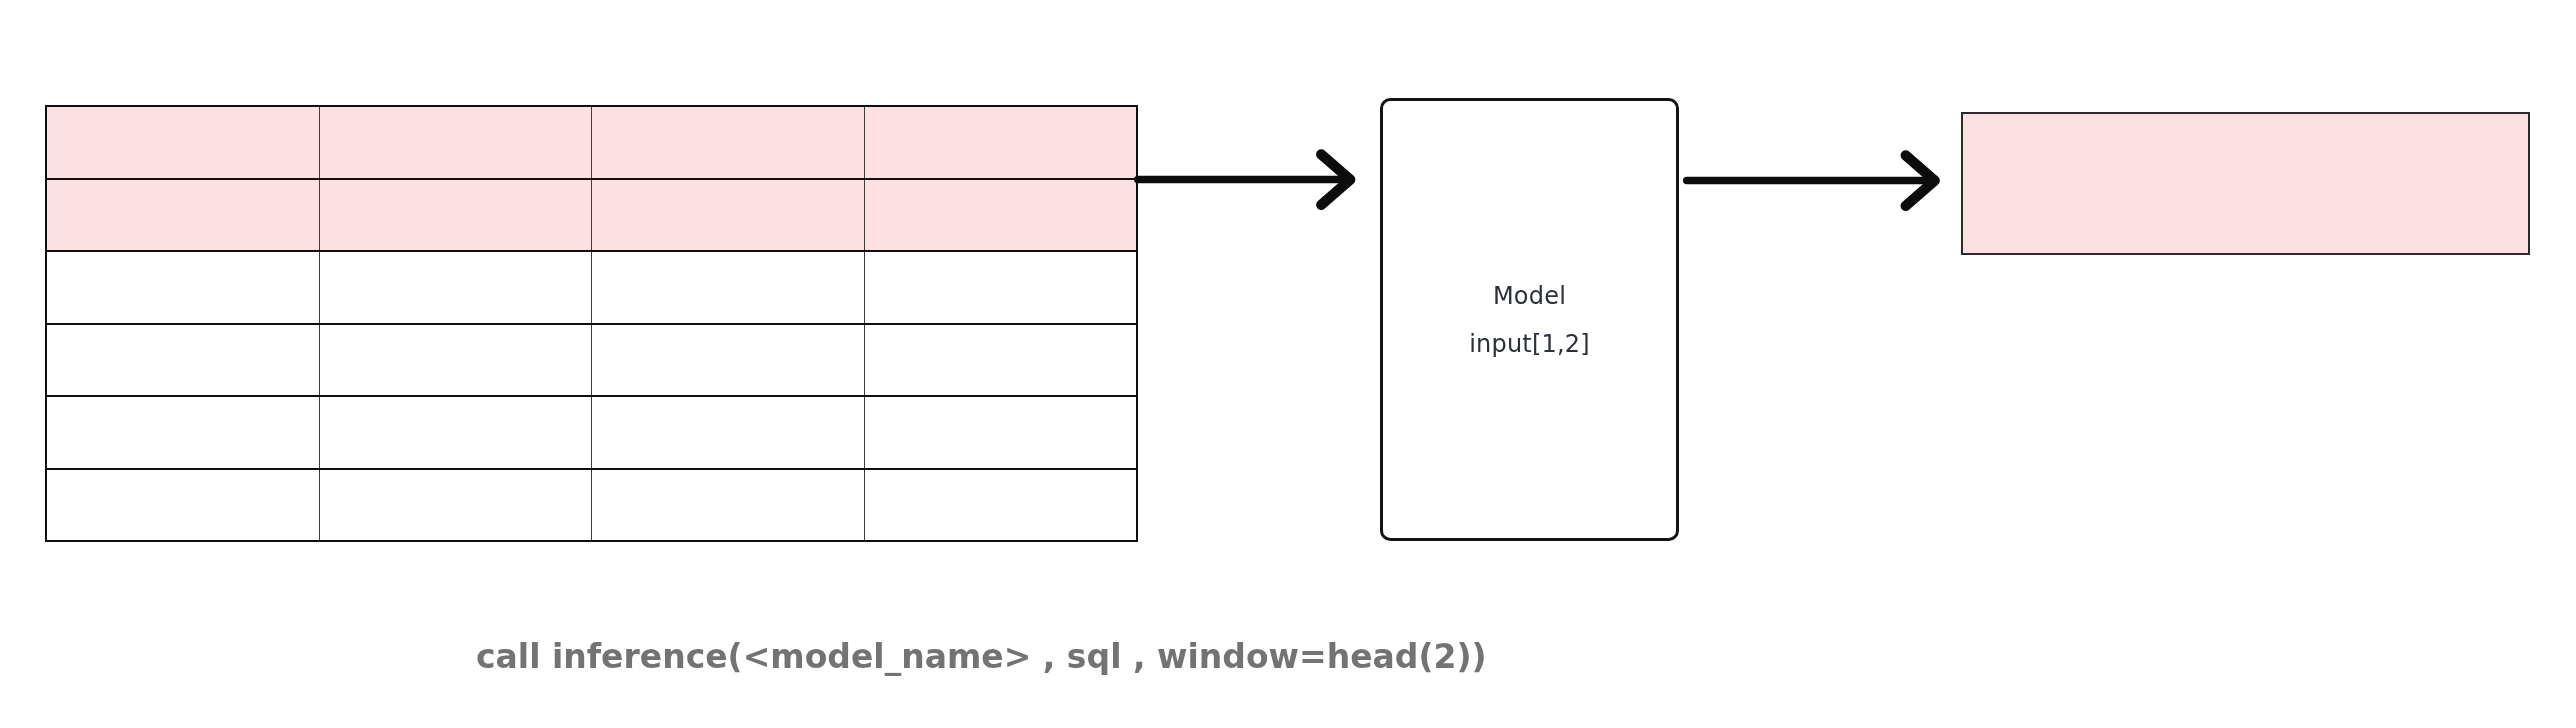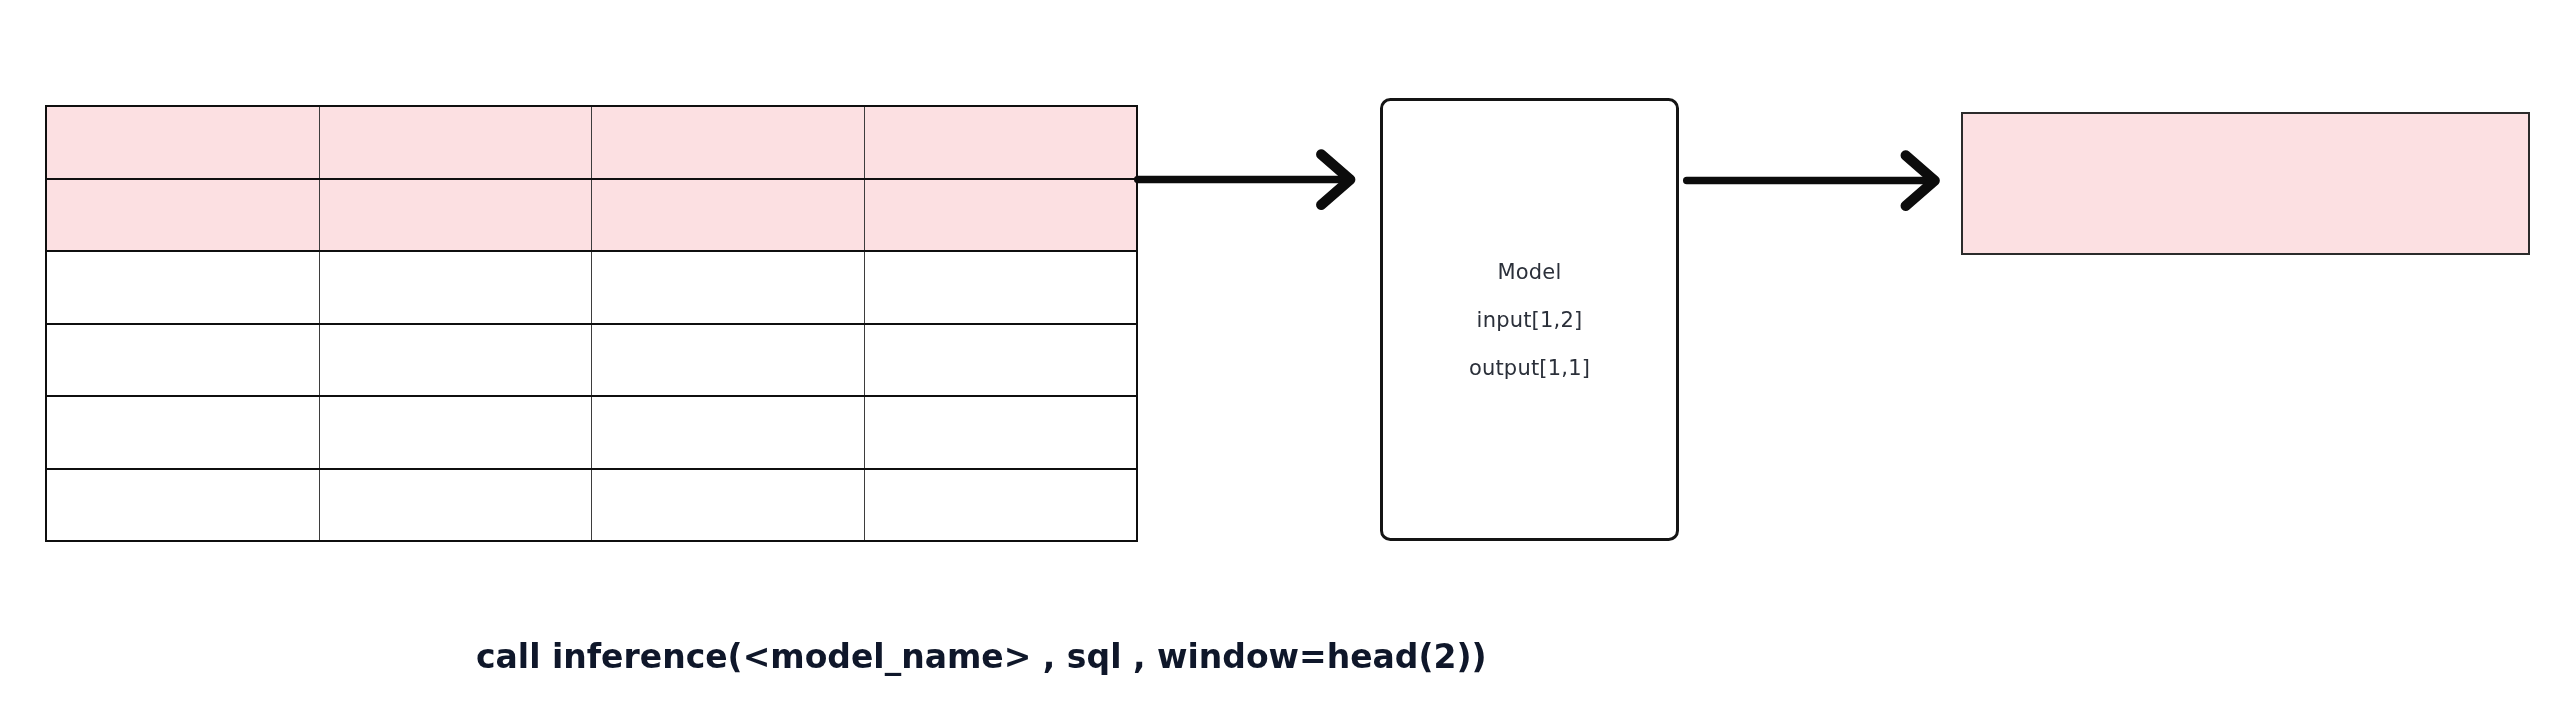--- a/index.html
+++ b/index.html
@@ -46,42 +46,42 @@
     box-sizing: border-box;
     border: 3.7px solid #141414;
     border-radius: 10.3px;
     background: #ffffff;
     display: flex;
     align-items: center;
     justify-content: center;
     text-align: center;
   }
   .model-node .label {
-    font-size: 21px;
+    font-size: 24px;
     line-height: 48px;
     color: #2b303a;
     letter-spacing: 0.2px;
   }
 
   
   .output-box {
     position: absolute;
     left: 1961px; top: 112px;
     width: 569px; height: 143px;
     box-sizing: border-box;
     border: 2.8px solid #2b2b2b;
   }
 
   
   .caption {
     position: absolute;
     left: 476px; top: 637px;
     font-size: 33px;
     font-weight: bold;
-    color: #0f172a;
+    color: #737373;
     white-space: pre;
     letter-spacing: 0px;
   }
 </style>
 </head>
 <body>
 
 <div id="stage">
 
   <div class="dtable">
@@ -125,21 +125,20 @@
 
   <svg class="arrow-svg" style="left:1134px; top:140px;" width="249" height="81" viewBox="0 0 266 86">
     <line x1="4" y1="42" x2="220" y2="42" stroke="#0c0c0c" stroke-width="8" stroke-linecap="round"></line>
     <polyline points="200,15 231,42 200,69" fill="none" stroke="#0c0c0c" stroke-width="11" stroke-linecap="round" stroke-linejoin="round"></polyline>
   </svg>
 
   <div class="model-node">
     <div class="label">
       <div>Model</div>
       <div>input[1,2]</div>
-      <div>output[1,1]</div>
     </div>
   </div>
 
   <svg class="arrow-svg" style="left:1683px; top:141px;" width="262" height="81" viewBox="0 0 280 86">
     <line x1="4" y1="42" x2="258" y2="42" stroke="#0c0c0c" stroke-width="8" stroke-linecap="round"></line>
     <polyline points="238,15 269,42 238,69" fill="none" stroke="#0c0c0c" stroke-width="11" stroke-linecap="round" stroke-linejoin="round"></polyline>
   </svg>
 
   <div class="output-box" style="background: rgb(252, 224, 226);"></div>
 

